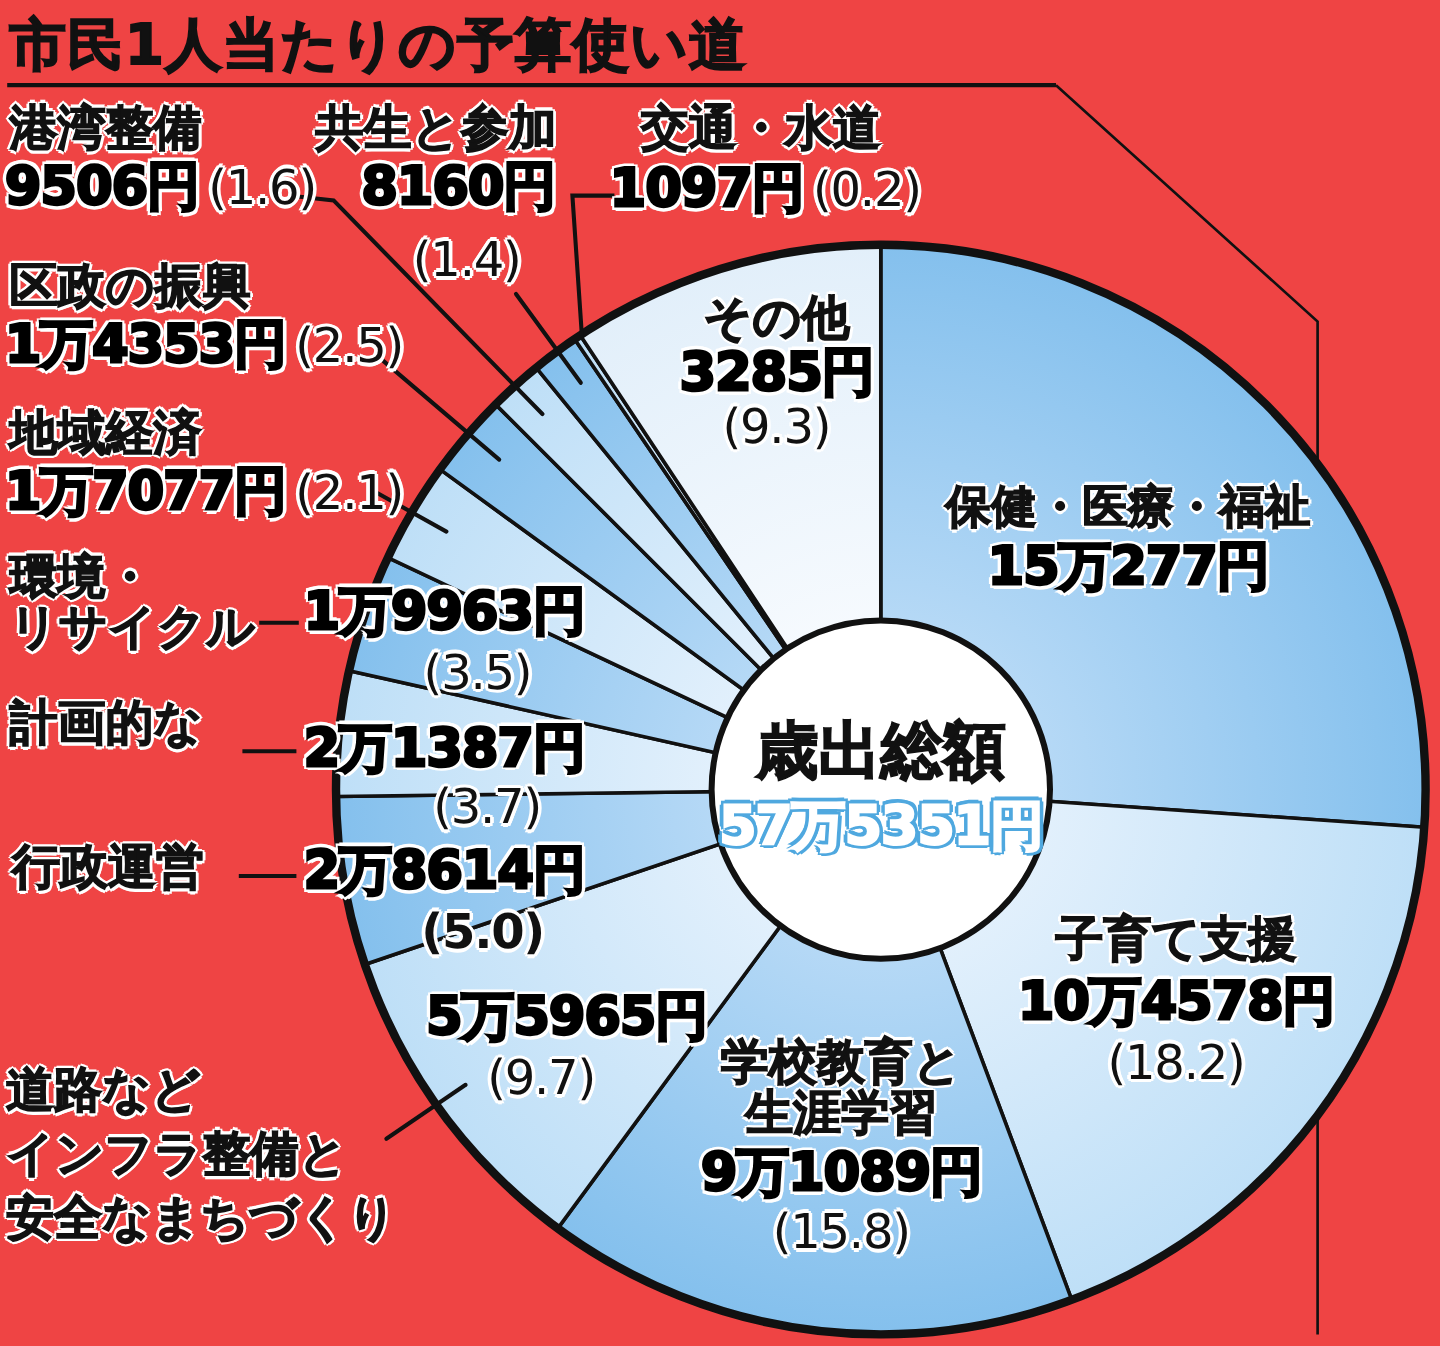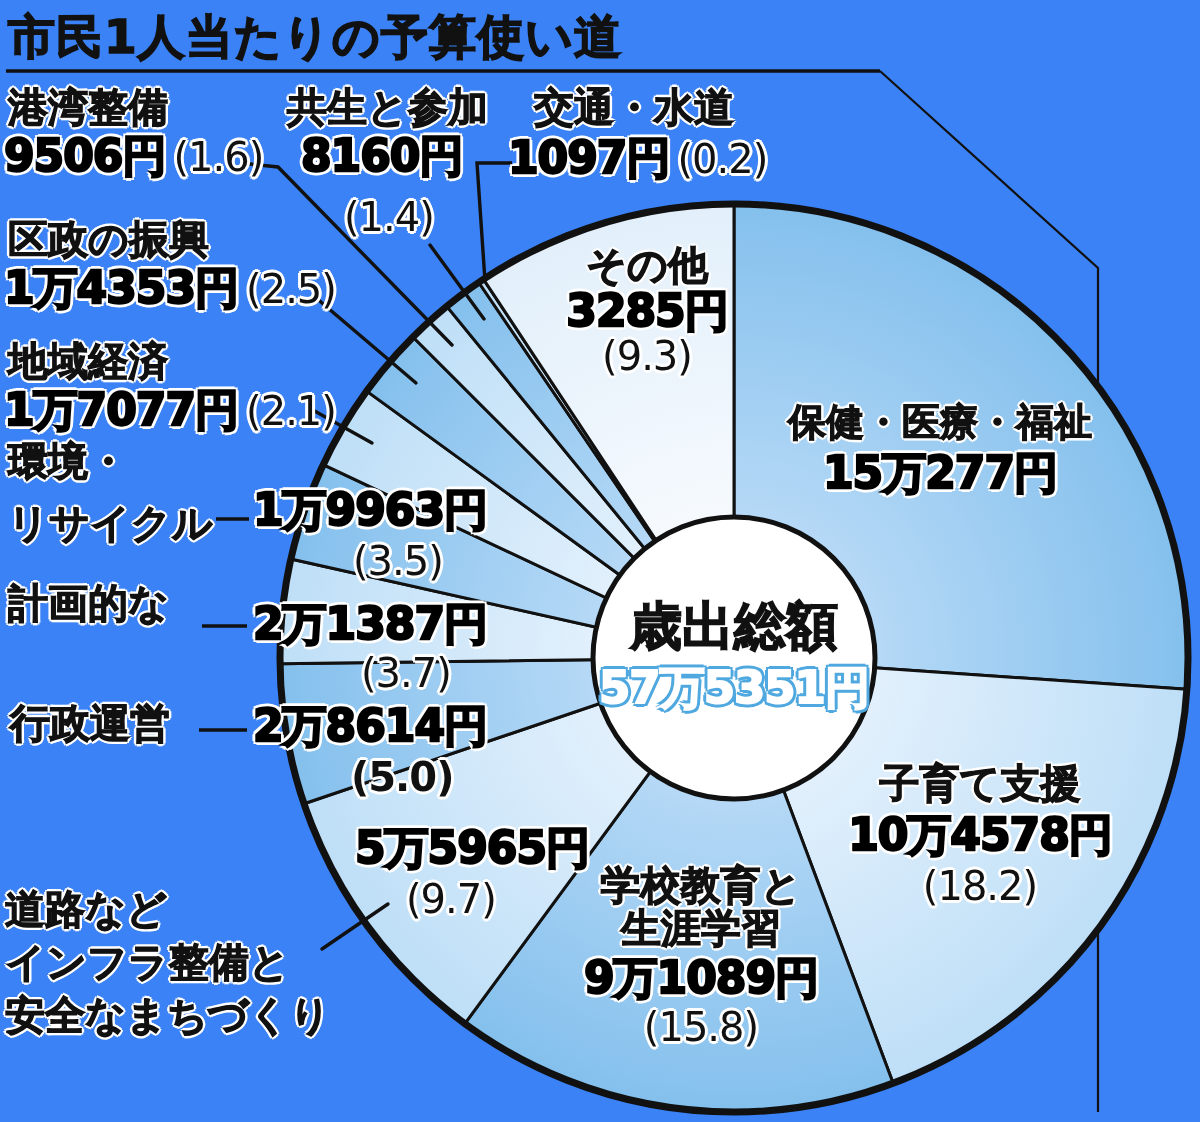--- a/index.html
+++ b/index.html
@@ -1,17 +1,17 @@
 <!DOCTYPE html>
 <html lang="ja"><head>
 <meta charset="utf-8">
 <style>
   html,body{margin:0;padding:0;background:#fff;}
   .stage{
-    position:relative;width:1200px;height:1122px;overflow:hidden;background:#3b82f6;
+    position:relative;width:1200px;height:1122px;overflow:hidden;background:#ef4444;
     font-family:"DejaVu Sans","Liberation Sans",sans-serif;color:#111;
   }
   .stage svg{position:absolute;left:0;top:0;}
   .lbl{position:absolute;white-space:nowrap;line-height:1.08;}
   .ctr{text-align:center;}
   .name{
     font-size:40px;font-weight:900;color:#111;-webkit-text-stroke:1.2px #111;
     letter-spacing:0px;
     text-shadow:3px 0 0 #fff,-3px 0 0 #fff,0 3px 0 #fff,0 -3px 0 #fff,
                 2px 2px 0 #fff,-2px 2px 0 #fff,2px -2px 0 #fff,-2px -2px 0 #fff;
@@ -90,34 +90,34 @@
     <line x1="202" y1="626" x2="247" y2="626" stroke="#111" stroke-width="3.4"></line>
     <line x1="199" y1="730" x2="247" y2="730" stroke="#111" stroke-width="3.4"></line>
     <line x1="322" y1="949" x2="388" y2="904" stroke="#111" stroke-width="3.4" stroke-linecap="round"></line>
   </svg>
 
   <div class="title">市民1人当たりの予算使い道</div>
 
   <div class="lbl name" style="left:8px;top:86px;">港湾整備</div>
   <div class="lbl row" style="left:4px;top:132px;"><span class="amt">9506円</span><span class="pct">(1.6)</span></div>
 
-  <div class="lbl name" style="left:263px;top:86px;margin-left:24px;">共生と参加</div>
+  <div class="lbl name" style="left:263px;top:86px;">共生と参加</div>
   <div class="lbl amt" style="left:301px;top:132px;">8160円</div>
   <div class="lbl pct" style="left:344px;top:196px;">(1.4)</div>
 
   <div class="lbl name" style="left:534px;top:86px;">交通・水道</div>
   <div class="lbl row" style="left:508px;top:134px;"><span class="amt">1097円</span><span class="pct">(0.2)</span></div>
 
   <div class="lbl name" style="left:8px;top:218px;">区政の振興</div>
   <div class="lbl row" style="left:4px;top:264px;"><span class="amt">1万4353円</span><span class="pct">(2.5)</span></div>
 
   <div class="lbl name" style="left:8px;top:340px;">地域経済</div>
   <div class="lbl row" style="left:4px;top:386px;"><span class="amt">1万7077円</span><span class="pct">(2.1)</span></div>
 
-  <div class="lbl name" style="left:8px;top:440px;">環境・</div>
+  <div class="lbl name" style="left:8px;top:460px;">環境・</div>
   <div class="lbl name" style="left:8px;top:502px;">リサイクル</div>
   <div class="lbl amt" style="left:253px;top:486px;">1万9963円</div>
   <div class="lbl pct" style="left:353px;top:540px;">(3.5)</div>
 
   <div class="lbl name" style="left:8px;top:582px;">計画的な</div>
   <div class="lbl amt" style="left:253px;top:600px;">2万1387円</div>
   <div class="lbl pct" style="left:361px;top:652px;">(3.7)</div>
 
   <div class="lbl name" style="left:10px;top:702px;">行政運営</div>
   <div class="lbl amt" style="left:253px;top:702px;">2万8614円</div>

